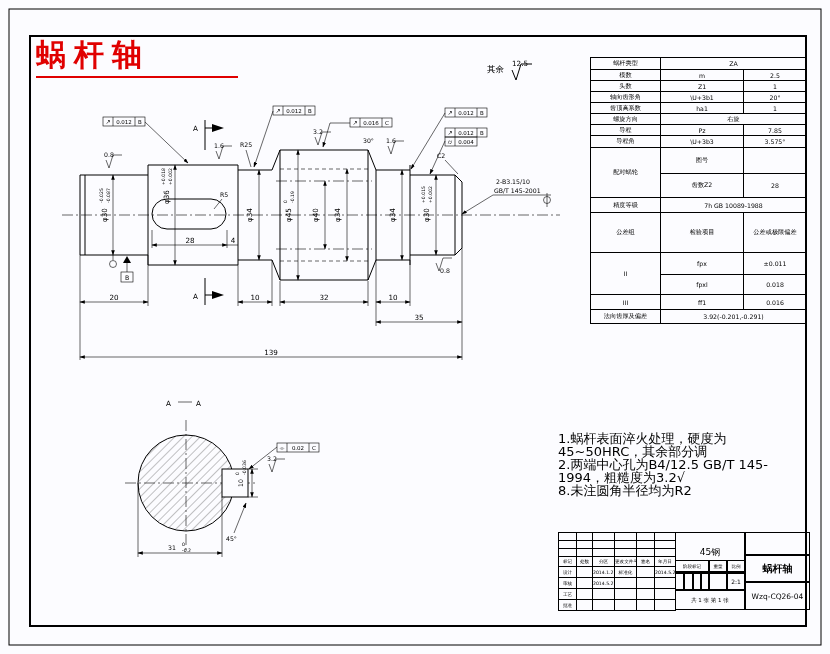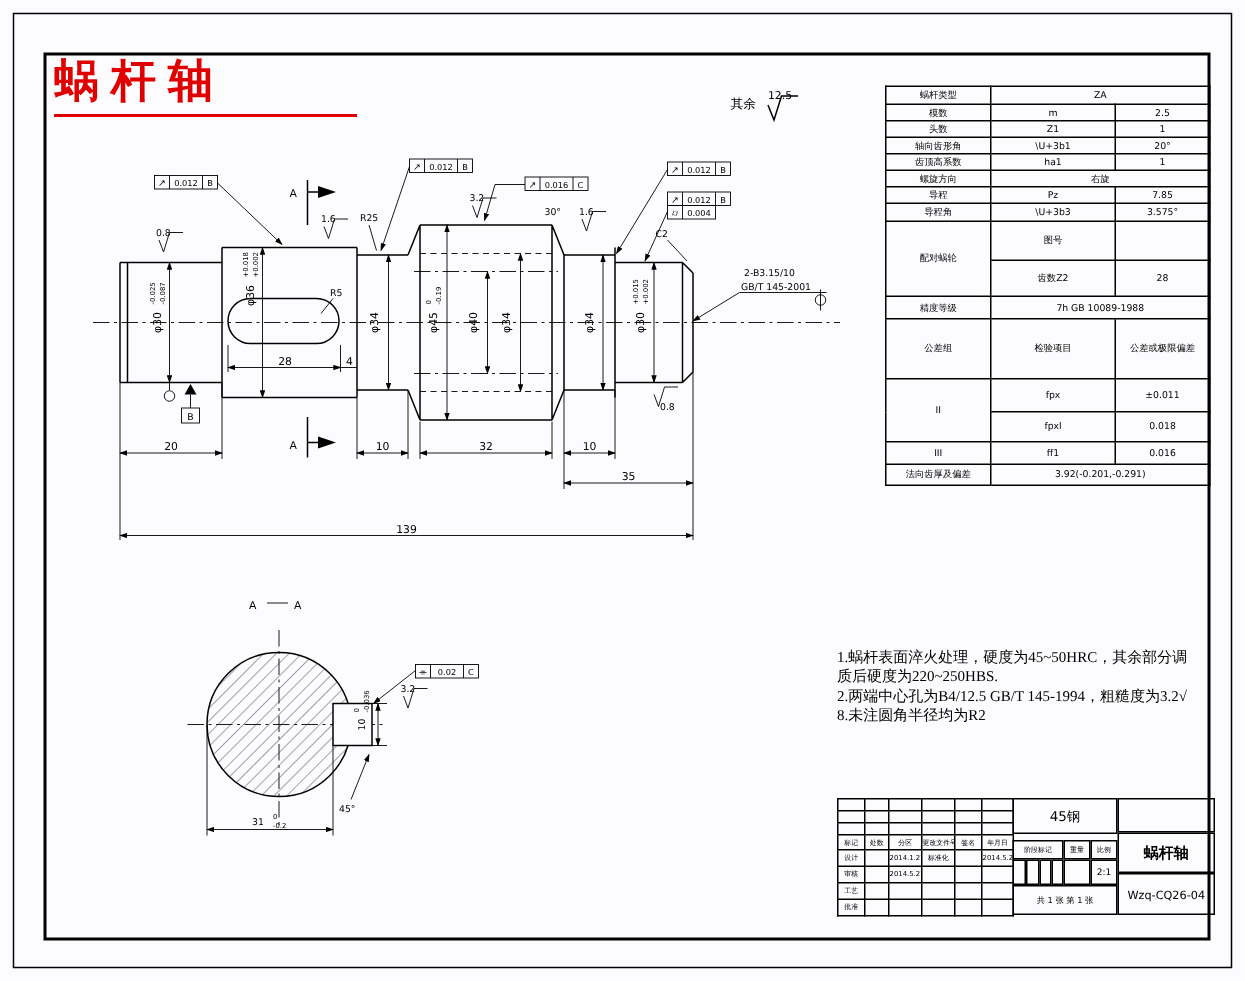--- a/index.html
+++ b/index.html
@@ -17,21 +17,21 @@
   .t8{font-size:8.5px;}
   .red-title{position:absolute;left:36px;top:38px;width:202px;color:#e00000;
     font-size:30px;font-weight:bold;letter-spacing:8px;border-bottom:2px solid #e00000;
     padding-bottom:4px;line-height:34px;}
   table{border-collapse:collapse;}
   .ptable{position:absolute;left:590px;top:57px;width:216px;table-layout:fixed;}
   .ptable td{border:1px solid #000;text-align:center;vertical-align:middle;
     font-size:6.2px;padding:0;overflow:hidden;white-space:nowrap;}
   .techreq{position:absolute;left:558px;top:432px;width:248px;}
   .techreq .tr-title{text-align:center;font-size:9px;font-weight:bold;}
-  .techreq .tr-line{font-size:10px;line-height:13px;font-family:Liberation Serif, serif;}
+  .techreq .tr-line{font-size:13px;line-height:13px;}
   .tb-cell{position:absolute;box-sizing:border-box;border:1px solid #000;
     display:flex;align-items:center;justify-content:center;overflow:hidden;white-space:nowrap;}
   .lgrid{position:absolute;left:558px;top:532px;width:117px;height:78px;table-layout:fixed;}
   .lgrid td{border:1px solid #000;font-size:4.6px;text-align:center;padding:0;overflow:hidden;white-space:nowrap;}
 </style>
 </head>
 <body>
 
 <div id="sheet">
 
@@ -354,21 +354,20 @@
         </tr>
     <tr style="height:14px">
           <td>法向齿厚及偏差</td>
           <td colspan="2">3.92(-0.201,-0.291)</td>
         </tr>
   </tbody>
     </table>
 
   <div class="techreq">
     <div class="tr-line">1.蜗杆表面淬火处理，硬度为45~50HRC，其余部分调</div>
-    <div class="tr-line">质后硬度为220~250HBS.</div>
     <div class="tr-line">2.两端中心孔为B4/12.5 GB/T 145-1994，粗糙度为3.2√</div>
     <div class="tr-line">8.未注圆角半径均为R2</div>
   </div>
 
   <div>
 
     <table class="lgrid">
       <colgroup>
           <col style="width:18px">
           <col style="width:16px">
@@ -438,21 +437,21 @@
         <td>批准</td>
             <td></td>
             <td></td>
             <td></td>
             <td></td>
             <td></td>
       </tr>
     </tbody>
       </table>
 
-    <div class="tb-cell" style="left:675px;top:532px;width:70px;height:24px;font-size:9px;">45钢</div>
+    <div class="tb-cell" style="left:675px;top:532px;width:70px;height:40px;font-size:9px;">45钢</div>
 
     <div class="tb-cell" style="left:675px;top:560px;width:34px;height:13px;font-size:4.6px;">阶段标记</div>
     <div class="tb-cell" style="left:709px;top:560px;width:18px;height:13px;font-size:4.6px;">重量</div>
     <div class="tb-cell" style="left:727px;top:560px;width:18px;height:13px;font-size:4.6px;">比例</div>
 
     <div class="tb-cell" style="left:675px;top:573px;width:9px;height:17px;"></div>
     <div class="tb-cell" style="left:684px;top:573px;width:9px;height:17px;"></div>
     <div class="tb-cell" style="left:693px;top:573px;width:8px;height:17px;"></div>
     <div class="tb-cell" style="left:701px;top:573px;width:8px;height:17px;"></div>
     <div class="tb-cell" style="left:709px;top:573px;width:18px;height:17px;"></div>

